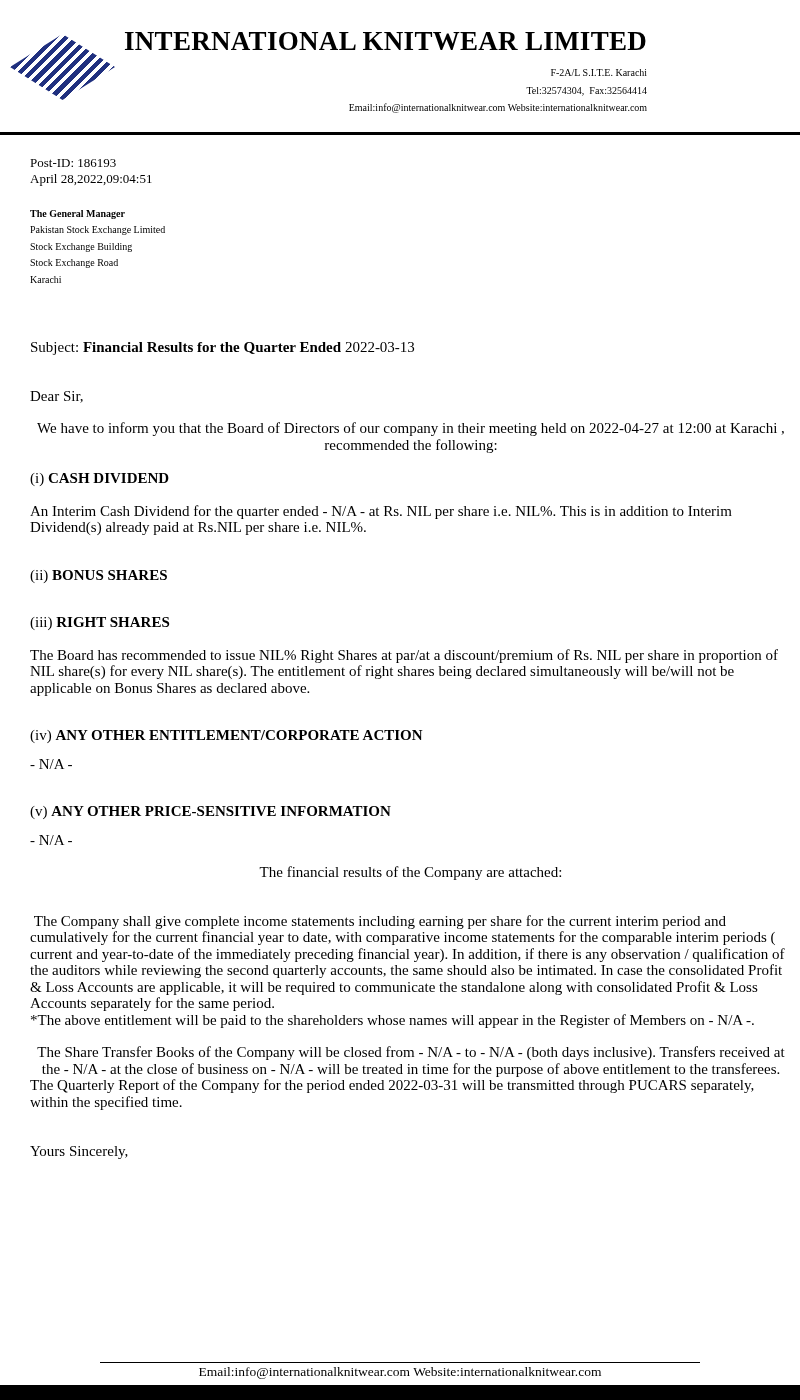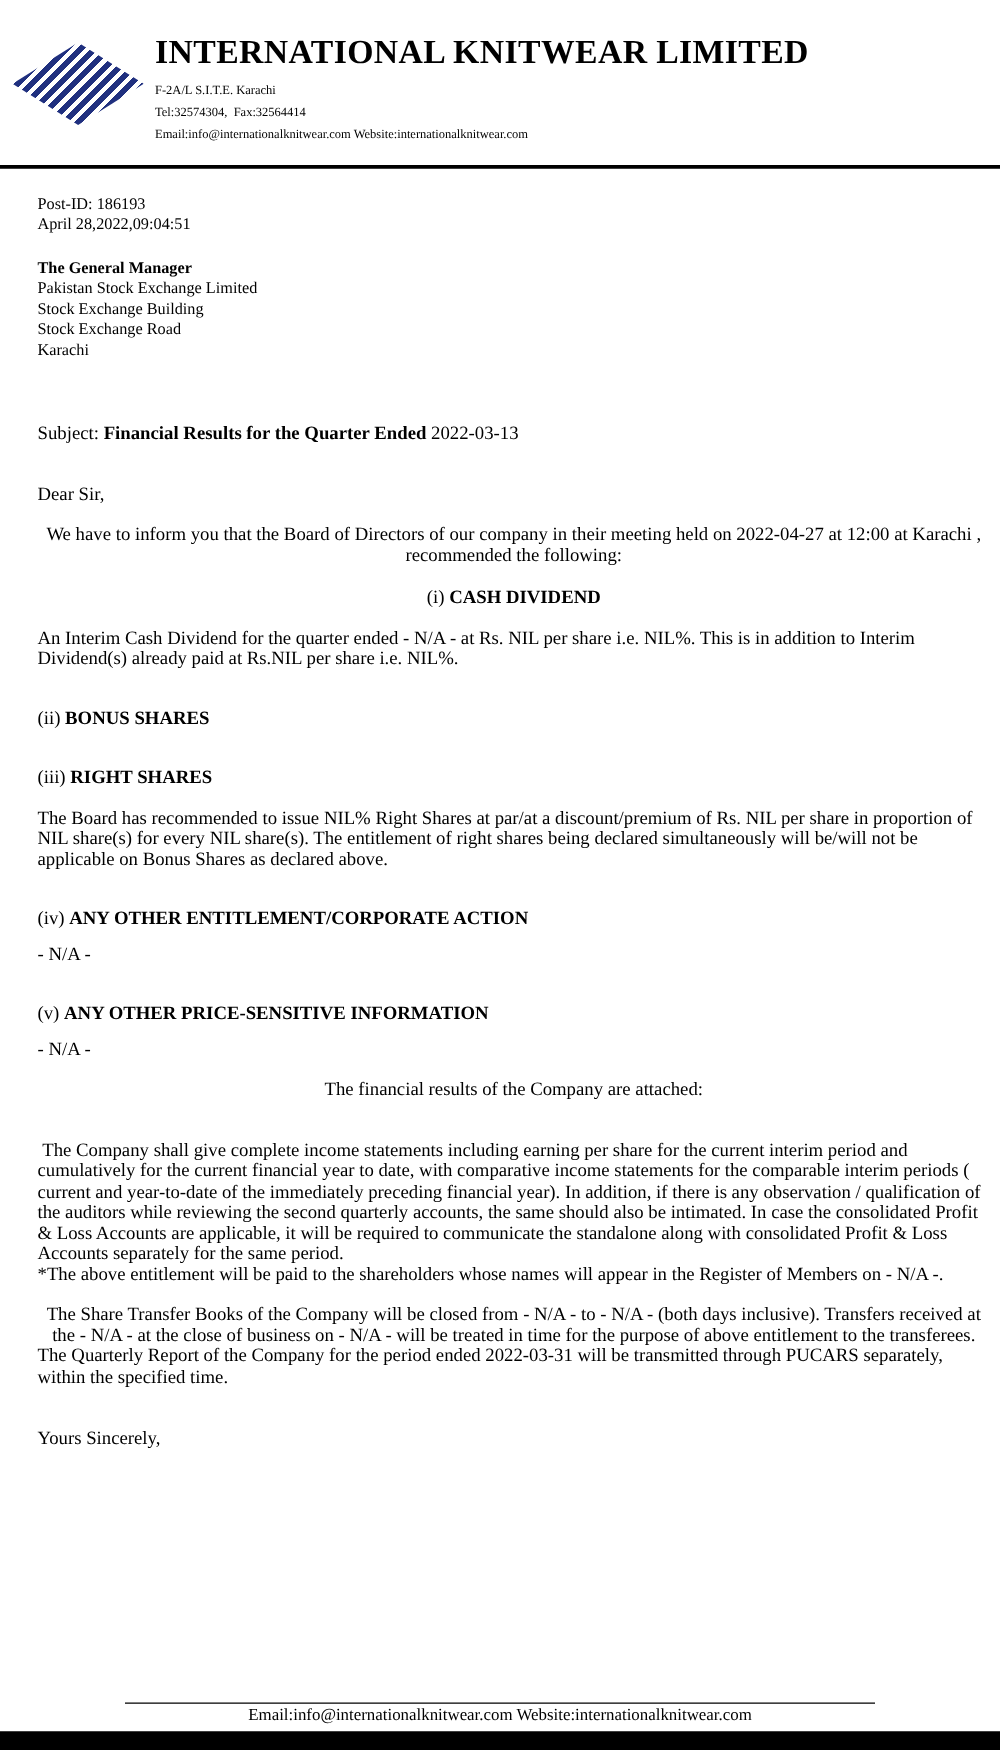--- a/index.html
+++ b/index.html
@@ -9,36 +9,36 @@
     background: #ffffff; color: #000000;
     font-family: "Liberation Serif", "DejaVu Serif", serif;
     position: relative; overflow: hidden;
   }
   .header { display: flex; align-items: flex-start; padding: 24px 0 0 10px; }
   .logo {
     width: 105px; height: 66px; margin-top: 10px; flex: 0 0 auto;
     background: repeating-linear-gradient(135deg, #20307f 0 4.5px, #ffffff 4.5px 8px);
     clip-path: polygon(50% 0, 100% 50%, 50% 100%, 0 50%);
   }
-  .header-text { margin-left: 9px; }
+  .header-text { margin-left: 9px; text-align: right; }
   .company-name { font-size: 27px; font-weight: bold; margin: 2px 0 7px 0; letter-spacing: 0.3px; }
   .header-line { font-size: 10px; line-height: 17.5px; white-space: pre-wrap; }
   .top-rule { border: 0; border-top: 3px solid #000; margin: 15px 0 0 0; }
   .content { padding: 20px 8px 0 30px; font-size: 15px; }
   p { margin: 0; line-height: 16.5px; }
   .meta { font-size: 13px; line-height: 16px; }
-  .recipient { margin-top: 18px; font-size: 13px; line-height: 16px; }
+  .recipient { margin-top: 18px; font-size: 10px; line-height: 16px; }
   .bold { font-weight: bold; }
   .subject { margin-top: 51px; }
   .mt16 { margin-top: 16px; text-align: center; }
   .mt15 { }
   .mt32 { margin-top: 32px; }
   .mt33 { margin-top: 33px; }
   .section-head { margin-top: 31px; }
-  .section-head.first { margin-top: 17px; text-align: center; }
+  .section-head.first { margin-top: 17px; }
   .section-body { margin-top: 16px; }
   .section-body.tight { margin-top: 12px; }
   .prewrap { white-space: pre-wrap; }
   .footer-rule { position: absolute; left: 100px; right: 100px; bottom: 37px; border: 0; border-top: 1.5px solid #000; margin: 0; }
   .footer-text { position: absolute; bottom: 20px; left: 0; width: 100%; text-align: center; font-size: 13.5px; }
   .bottom-bar { position: absolute; bottom: 0; left: 0; width: 100%; height: 15px; background: #000; }
 </style>
 </head>
 <body>
 

